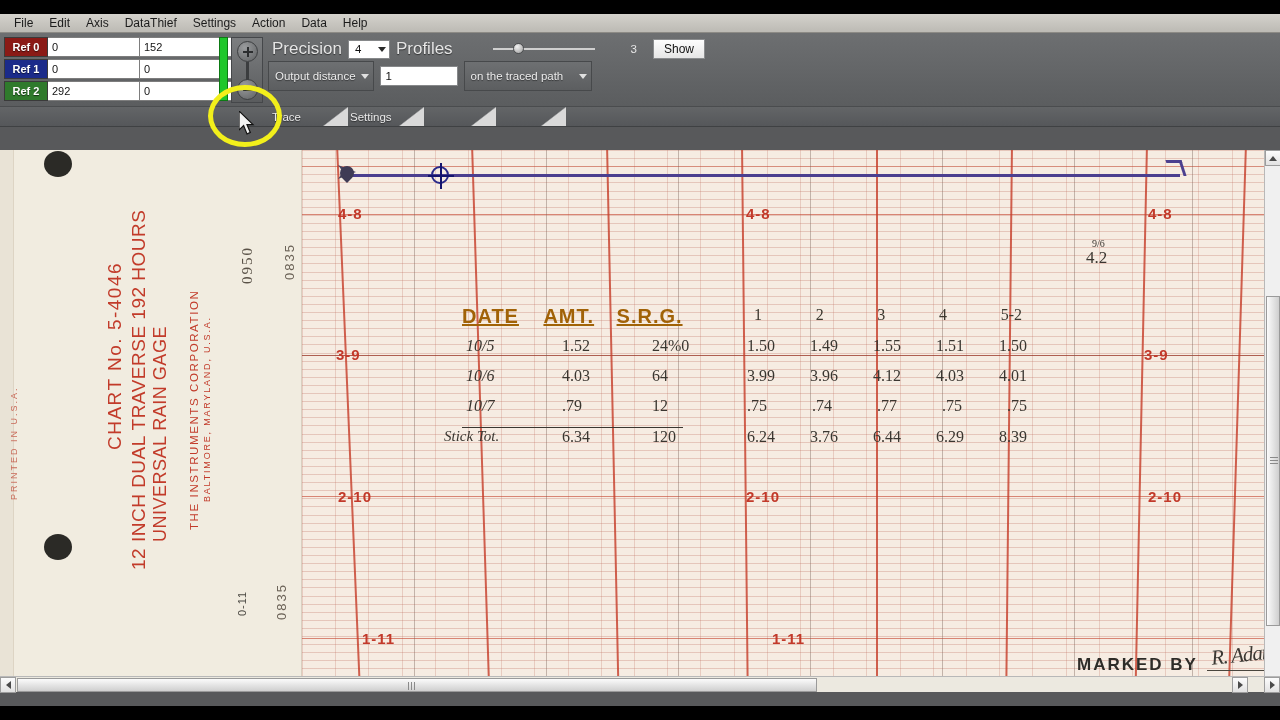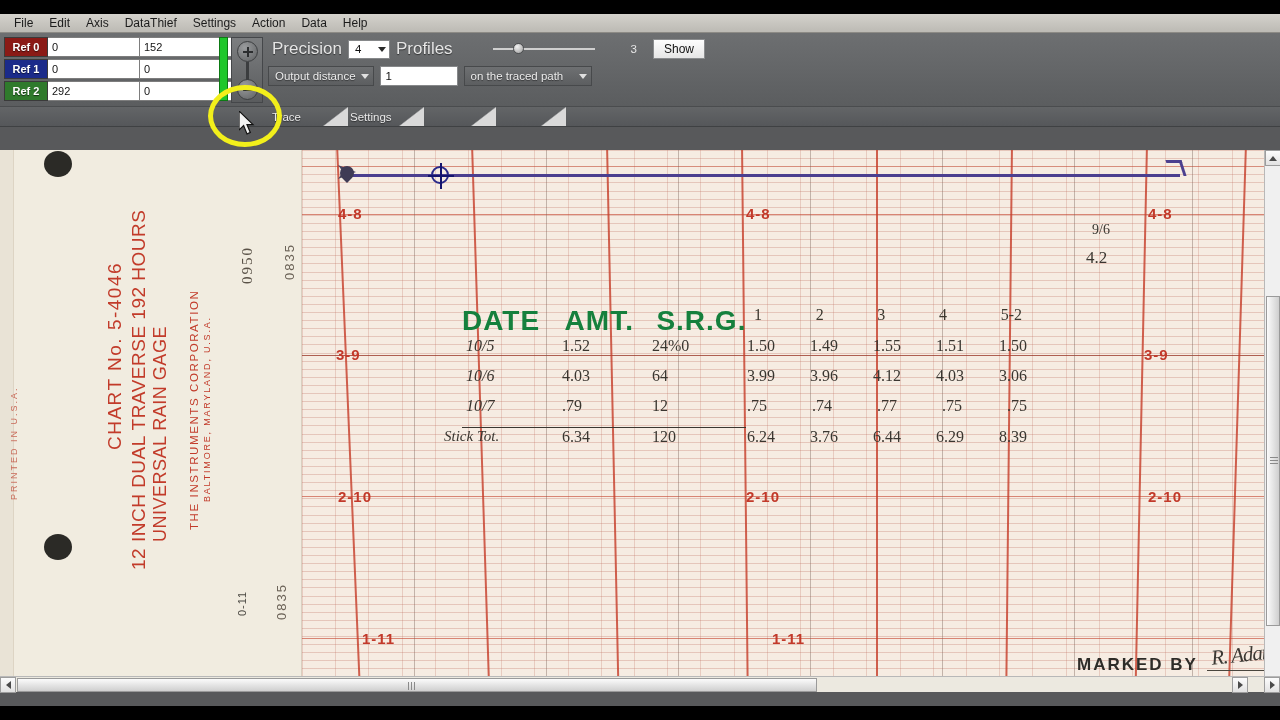--- a/index.html
+++ b/index.html
@@ -135,21 +135,21 @@
   #tolval { font-size:11.5px; color:#e6e6e6; margin-left:30px;}
   #showbtn {
     background:linear-gradient(#fdfdfd,#e6e6e6); border:1px solid #8a8c8e;
     font-size:12px; color:#111; padding:2px 10px; margin-left:10px;
   }
 
   
   #orow { position:absolute; left:268px; top:32px; height:22px; display:flex; align-items:center; gap:6px; }
   .osel {
     background:linear-gradient(#6e7072,#5c5e60); border:1px solid #47494b;
-    height:20px; display:flex; align-items:center; justify-content:space-between;
+    height:30px; display:flex; align-items:center; justify-content:space-between;
     padding:0 4px 0 6px; font-size:11.5px; color:#ececec; min-width:104px;
     text-shadow:0 1px 1px rgba(0,0,0,.5);
   }
   .osel .carat{ border-top-color:#e0e0e0; }
   .ofield {
     background:#fff; border:1px solid #86888a; height:20px; width:78px;
     font-size:11.5px; color:#111; padding:2px 5px; display:flex; align-items:center;
   }
   .osel.wide{ min-width:128px; }
 
@@ -241,22 +241,23 @@
   }
   .glabel {
     position:absolute; font-size:15px; color:#c2392a; font-weight:bold;
     letter-spacing:1px; font-family:"Liberation Sans", sans-serif;
   }
 
   
   #ledger { position:absolute; left:160px; top:155px; color:#3a3630; }
   #ledger .hdr {
     font-family:"Liberation Sans", sans-serif; font-weight:bold;
-    font-size:28px; letter-spacing:1px; color:#15803d;
+    font-size:20px; letter-spacing:1px; color:#a16207;
     white-space:nowrap;
+    text-decoration:underline;
   }
   #ledger .hdrnums {
     position:absolute; left:292px; top:1px; width:268px;
     display:flex; justify-content:space-between;
     font-family:"Liberation Serif", serif; font-size:16px; color:#3c382f;
   }
   .lrow { position:relative; height:30px; white-space:nowrap; font-family:"Liberation Serif", serif; }
   .lrow .c-date { position:absolute; left:4px;  top:0; width:70px; font-size:16px; font-style:italic;}
   .lrow .c-amt  { position:absolute; left:100px;top:0; width:64px; font-size:16px;}
   .lrow .c-srg  { position:absolute; left:190px;top:0; width:64px; font-size:16px;}
@@ -529,21 +530,21 @@
 
             <div class="lrow">
               <span class="c-date">10/6</span>
               <span class="c-amt">4.03</span>
               <span class="c-srg">64</span>
               <span class="c-vals">
                 <span>3.99</span>
                 <span>3.96</span>
                 <span>4.12</span>
                 <span>4.03</span>
-                <span>3.06</span>
+                <span>4.01</span>
               </span>
             </div>
 
             <div class="lrow">
               <span class="c-date">10/7</span>
               <span class="c-amt">.79</span>
               <span class="c-srg">12</span>
               <span class="c-vals">
                 <span>.75</span>
                 <span>.74</span>
@@ -560,21 +561,21 @@
               <span class="c-vals">
                 <span>6.24</span>
                 <span>3.76</span>
                 <span>6.44</span>
                 <span>6.29</span>
                 <span>8.39</span>
               </span>
             </div>
           </div>
 
-          <div class="hnote" style="left:790px; top:72px; font-size:14px;">9/6</div>
+          <div class="hnote" style="left:790px; top:88px; font-size:10px;">9/6</div>
           <div class="hnote" style="left:784px; top:98px; font-size:17px;">4.2</div>
 
           <div id="markedby">MARKED BY</div>
           <div id="signature">
             <span>R. Adams</span>
           </div>
         </div>
 
         <div id="trace"></div>
         <div id="tracehook"></div>

